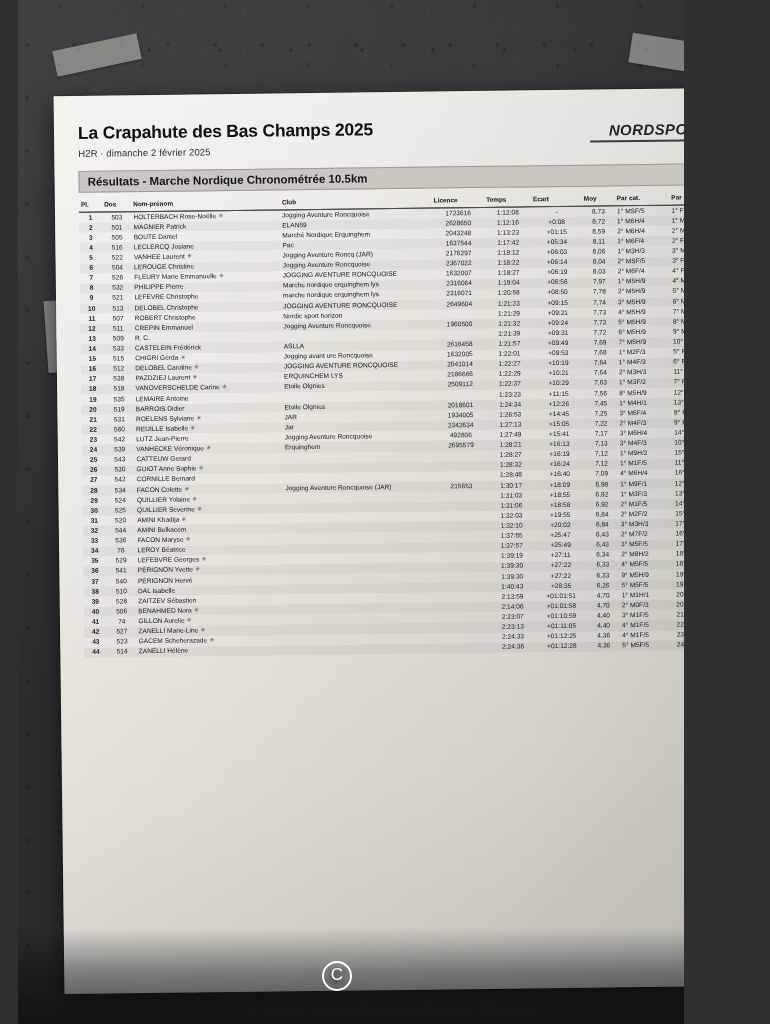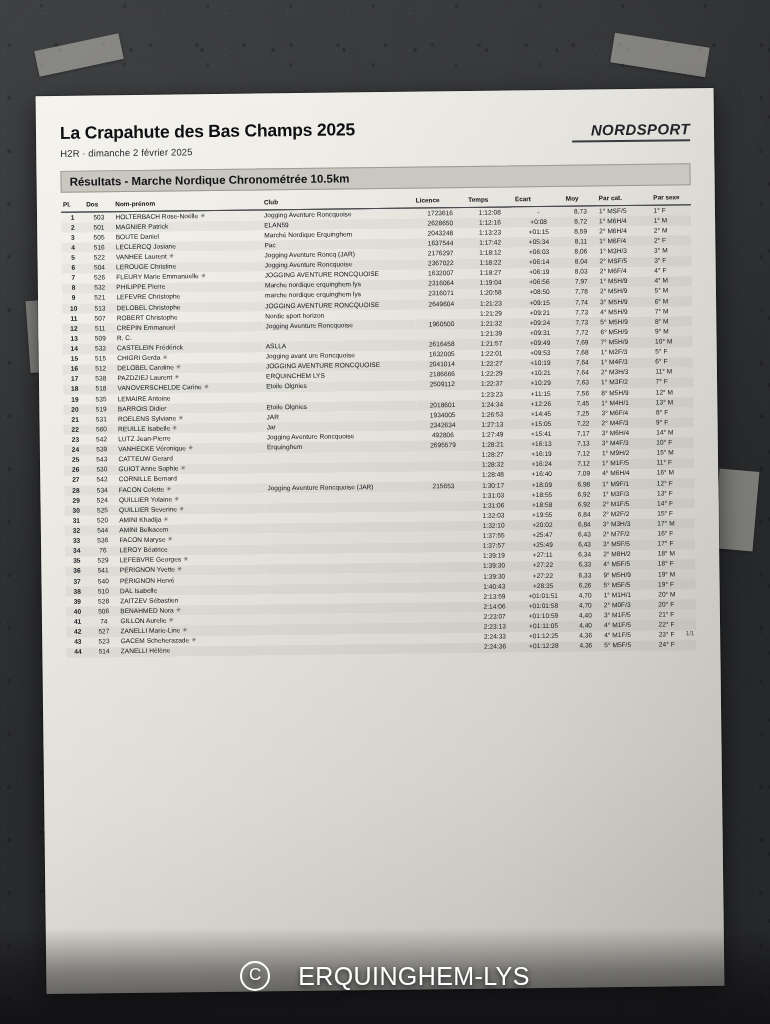--- a/index.html
+++ b/index.html
@@ -6,28 +6,29 @@
     margin: 0;
     padding: 0;
     width: 770px;
     height: 1024px;
     overflow: hidden;
     background: #2f3032;
     font-family: "Liberation Sans", sans-serif;
   }
   #scene {
     position: relative;
-    width: 770px;
+    width: 666px;
     height: 1024px;
     background:
       radial-gradient(circle at 18% 12%, rgba(255,255,255,0.045), rgba(0,0,0,0) 42%),
       radial-gradient(circle at 78% 8%, rgba(255,255,255,0.05), rgba(0,0,0,0) 38%),
       radial-gradient(circle at 60% 88%, rgba(255,255,255,0.03), rgba(0,0,0,0) 45%),
       linear-gradient(135deg, #3a3b3d 0%, #2a2b2d 45%, #242527 100%);
     overflow: hidden;
+    margin-left: 18px;
   }
   
   #scene::before {
     content: "";
     position: absolute;
     inset: 0;
     background-image:
       radial-gradient(circle at 10% 20%, rgba(255,255,255,0.05) 0 1px, rgba(0,0,0,0) 1px),
       radial-gradient(circle at 35% 60%, rgba(255,255,255,0.04) 0 1px, rgba(0,0,0,0) 1px),
       radial-gradient(circle at 70% 30%, rgba(255,255,255,0.05) 0 1px, rgba(0,0,0,0) 1px),
@@ -785,16 +786,15 @@
           </tbody>
       </table>
 
       <div class="pagenum">1/1</div>
     </div>
   </div>
 
   <div class="watermark">
     <span class="wm-c">C</span>
     <span class="wm-gap"></span>
-    <span>ERQUINGHEM-LYS</span>
   </div>
 
 </div>
 
 </body></html>

